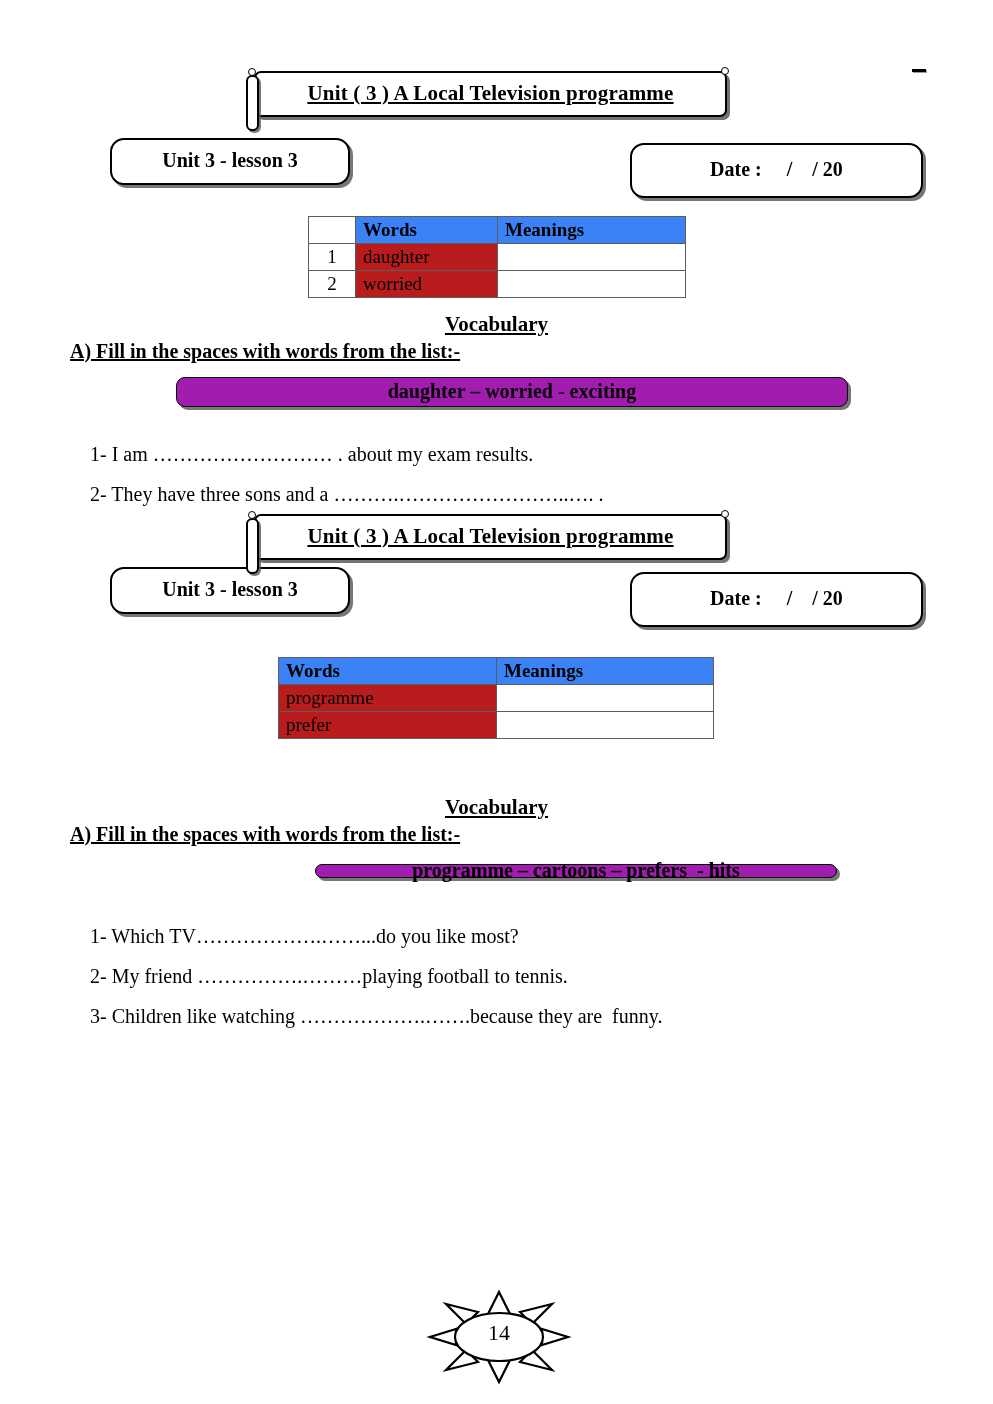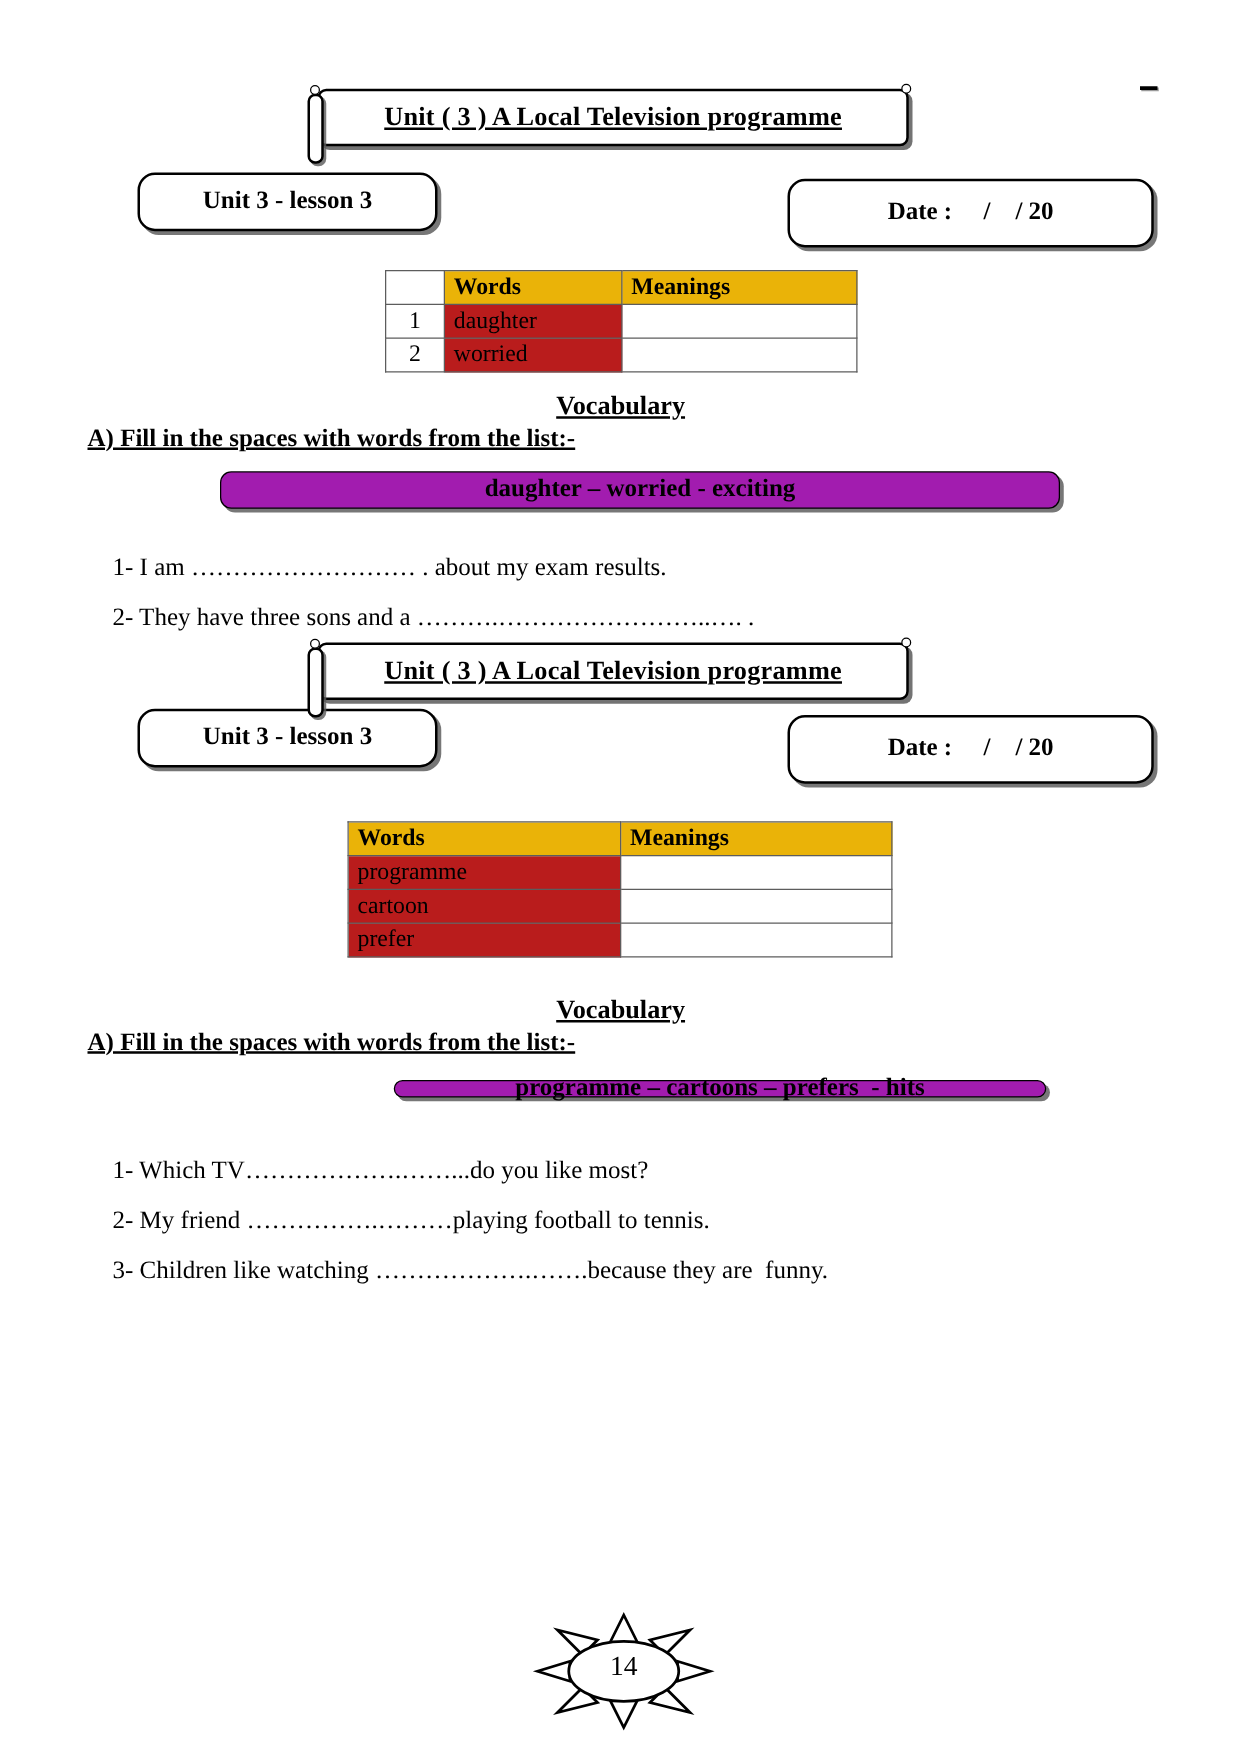--- a/index.html
+++ b/index.html
@@ -116,21 +116,21 @@
     padding: 2px 7px;
     font-size: 19px;
     font-weight: normal;
     text-align: left;
     vertical-align: middle;
     height: 27px;
     box-sizing: border-box;
   }
   .wtable th {
     font-weight: bold;
-    background: #eab308;
+    background: #3b82f6;
     font-size: 19px;
   }
   .wtable td.num {
     text-align: center;
     background: #ffffff;
     padding: 2px 3px;
   }
   .wtable td.word {
     background: #b91c1c;
   }
@@ -298,24 +298,20 @@
         <th>Words</th>
         <th>Meanings</th>
       </tr>
     </thead>
     <tbody>
       <tr>
         <td class="word">programme</td>
         <td class="meaning"></td>
       </tr>
       <tr>
-        <td class="word">cartoon</td>
-        <td class="meaning"></td>
-      </tr>
-      <tr>
         <td class="word">prefer</td>
         <td class="meaning"></td>
       </tr>
     </tbody>
   </table>
 
   <div class="vocab-heading" style="left:0px; top:795px; width:993px;">
     <span>Vocabulary</span>
   </div>
 

